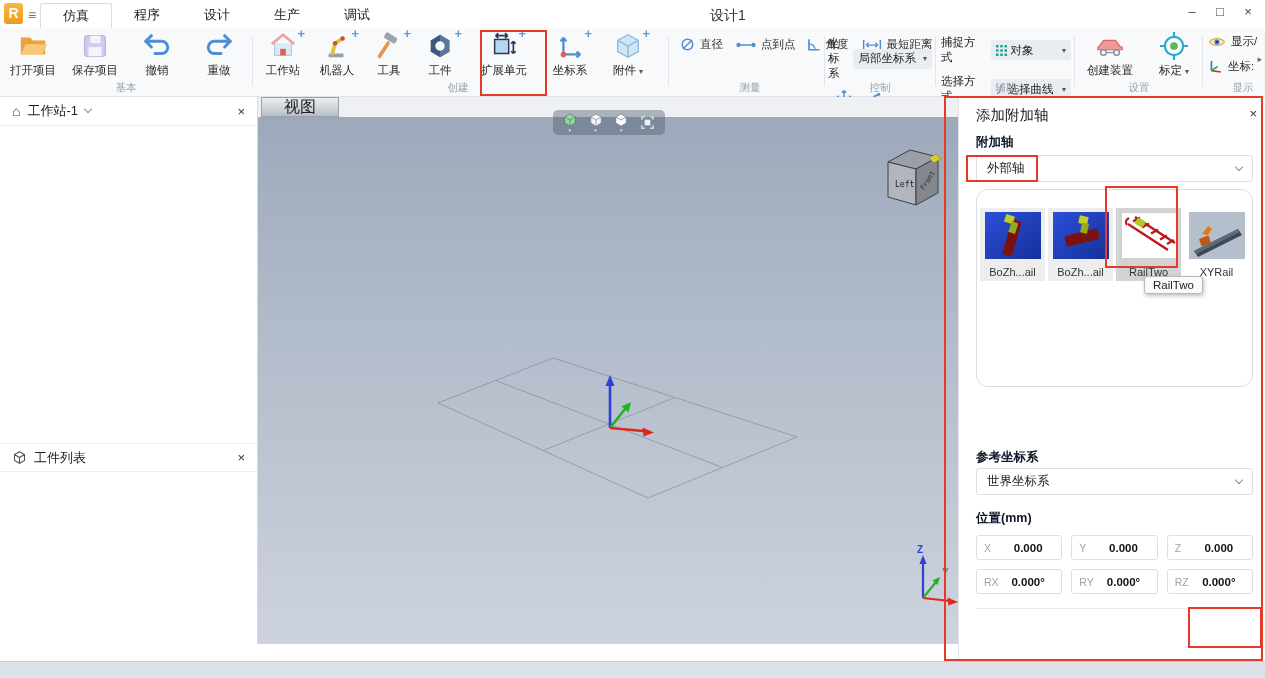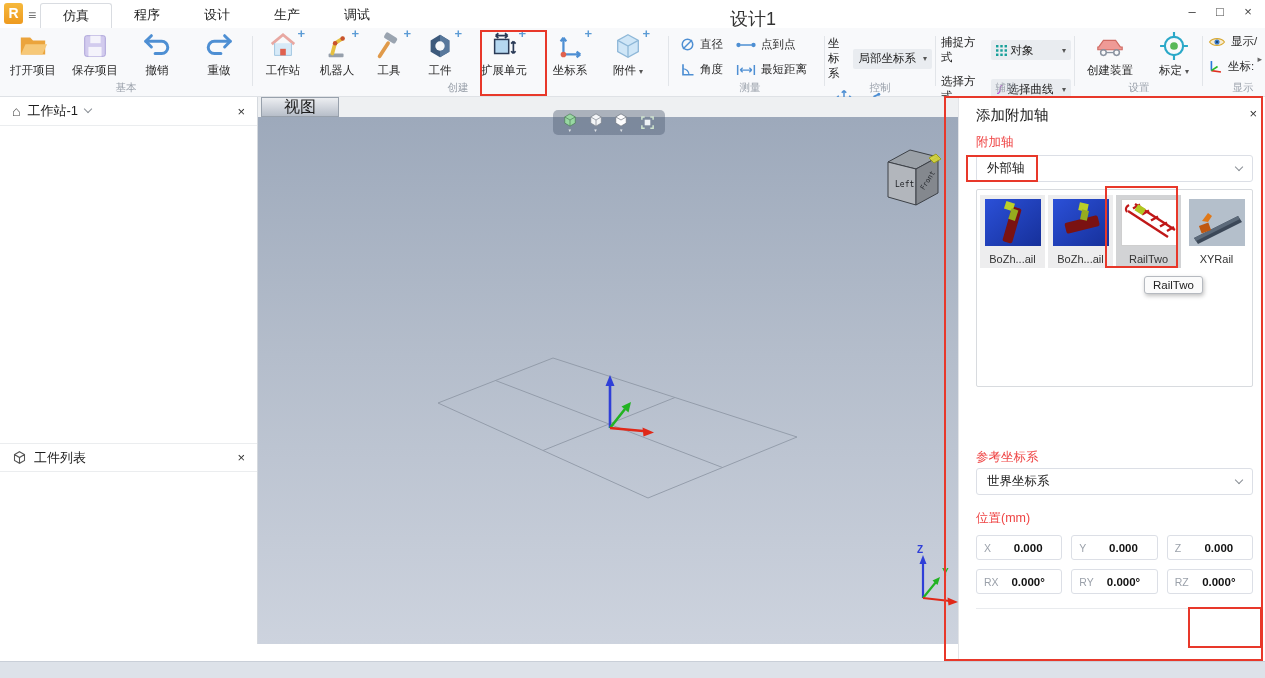--- a/index.html
+++ b/index.html
@@ -7,21 +7,21 @@
   body{font-family:"Liberation Sans","DejaVu Sans",sans-serif;color:#222}
   .root{position:relative;width:1265px;height:678px;background:#fff;overflow:hidden;font-size:12px}
 
   
   .titlebar{position:absolute;top:0;left:0;right:0;height:28px;background:#fff;display:flex;align-items:flex-end}
   .logo{position:absolute;left:4px;top:3px;width:19px;height:21px;background:linear-gradient(#f6b93c,#ee9a1f);border-radius:3px;color:#fff;font-weight:bold;font-size:14px;text-align:center;line-height:21px}
   .hamburger{position:absolute;left:28px;top:8px;color:#777;font-size:14px;line-height:14px}
   .tabs{position:absolute;left:40px;bottom:0;display:flex;height:25px}
   .tab{padding:0 22px;font-size:13px;line-height:24px;color:#222}
   .tab.active{background:#fff;border:1px solid #d9dce1;border-bottom:none;border-radius:3px 3px 0 0}
-  .win-title{position:absolute;left:730px;top:7px;font-size:18px;color:#333}
+  .win-title{position:absolute;left:710px;top:7px;font-size:14px;color:#333}
   .win-controls{position:absolute;right:8px;top:4px;display:flex;gap:10px;color:#444;font-size:13px}
   .win-controls span{width:18px;text-align:center}
 
   
   .ribbon{position:absolute;top:28px;left:0;right:0;height:69px;background:#f8f9fb;border-bottom:1px solid #dfe2e6}
   .rg{position:absolute;top:0;height:68px}
   .rg-label{position:absolute;bottom:1px;left:0;width:100%;text-align:center;font-size:10.5px;color:#9aa1ab}
   .vdiv{position:absolute;top:8px;height:50px;width:1px;background:#e2e5e9}
   .bb{display:inline-flex;flex-direction:column;align-items:center;padding-top:3px;cursor:default}
   .bb .ic{width:30px;height:30px;position:relative}
@@ -47,24 +47,24 @@
   .vp-tab{position:absolute;top:0;left:3px;width:78px;height:20px;background:linear-gradient(#eceef1,#b7bec9);border:1px solid #98a1ac;font-size:16px;text-align:center;line-height:18px;color:#1d1d1d}
   .vp-3d{position:absolute;top:20px;left:0;right:0;bottom:0;background:linear-gradient(180deg,#9da9bb 0%,#b4bdcb 45%,#cdd3de 100%)}
   .vp-toolbar{position:absolute;top:13px;left:295px;width:112px;height:25px;background:rgba(78,92,115,0.42);border-radius:5px;display:flex;align-items:center;justify-content:space-around;padding:0 4px}
   .vp-tb-btn{display:flex;flex-direction:column;align-items:center;line-height:0}
   .vp-tb-btn .vcaret{font-size:5px;color:#dfe3e8;line-height:5px;margin-top:1px}
 
   
   .dialog{position:absolute;left:958px;top:97px;width:307px;height:563px;background:#fff;border-left:1px solid #e3e5e8;z-index:5}
   .dlg-title{position:absolute;top:9px;left:17px;font-size:14.5px;color:#1a1a1a}
   .dlg-x{position:absolute;top:9px;right:8px;font-size:13px;color:#333;cursor:default}
-  .sec-label{position:absolute;left:17px;font-size:12.5px;font-weight:normal;color:#ef4444}
+  .sec-label{position:absolute;left:17px;font-size:12.5px;font-weight:bold;color:#0f172a}
   .dd{position:absolute;left:17px;width:277px;height:27px;border:1px solid #dcdfe6;border-radius:3px;display:flex;align-items:center;padding:4px 10px;font-size:12.5px;color:#222;background:#fff}
   .dd .chev{margin-left:auto}
-  .items-box{position:absolute;top:92px;left:17px;width:277px;height:198px;border:1px solid #d8dbdf;border-radius:2px;padding:5px 3px;display:flex;gap:3px;align-items:flex-start}
+  .items-box{position:absolute;top:92px;left:17px;width:277px;height:198px;border:1px solid #d8dbdf;border-radius:12px;padding:18px 3px;display:flex;gap:3px;align-items:flex-start}
   .item{width:66px;padding:4px 3px 3px;display:flex;flex-direction:column;align-items:center;background:#ededee}
   .item.selected{background:#d2d3d5}
   .item.plain{background:transparent}
   .item .thumb{width:56px;height:47px;line-height:0}
   .item .iname{font-size:11px;margin-top:7px;color:#333;white-space:nowrap}
   .tooltip{position:absolute;top:179px;left:185px;background:#fbfbfb;border:1px solid #b6bac0;border-radius:3px;padding:2px 8px;font-size:11.5px;color:#222;box-shadow:1px 2px 4px rgba(0,0,0,.25);z-index:6}
   .fields{position:absolute;top:438px;left:17px;width:277px;display:grid;grid-template-columns:repeat(3,1fr);gap:9px 9px}
   .field{height:25px;border:1px solid #dcdfe6;border-radius:3px;display:flex;align-items:center;padding:0 7px;background:#fff}
   .field .fl{color:#9ba1aa;font-size:10.5px;width:18px}
   .field .fv{flex:1;text-align:center;font-weight:bold;font-size:11.5px;color:#111}
@@ -228,21 +228,21 @@
             <span class="plus">+</span>
           </span>
           <span class="lb"><span>附件</span><span class="caret">▾</span></span>
         </div>
       </div>
       <div class="rg-label">创建</div>
     </div>
     <div class="vdiv" style="left:668px"></div>
 
     <div class="rg" style="left:680px;width:140px;padding-top:9px">
-      <div style="display:flex;flex-direction:column;gap:10px">
+      <div style="display:flex;gap:10px">
         <div style="display:flex">
           <div class="row-btn" style="width:56px">
             <svg width="15" height="15" viewBox="0 0 20 20">
                 <circle cx="10" cy="10" r="7" fill="none" stroke="#4e8fd3" stroke-width="2"></circle>
                 <path d="M4 16 L16 4" stroke="#4e8fd3" stroke-width="2"></path>
               </svg>
             <span>直径</span>
           </div>
           <div class="row-btn">
             <svg width="20" height="12" viewBox="0 0 24 14">

